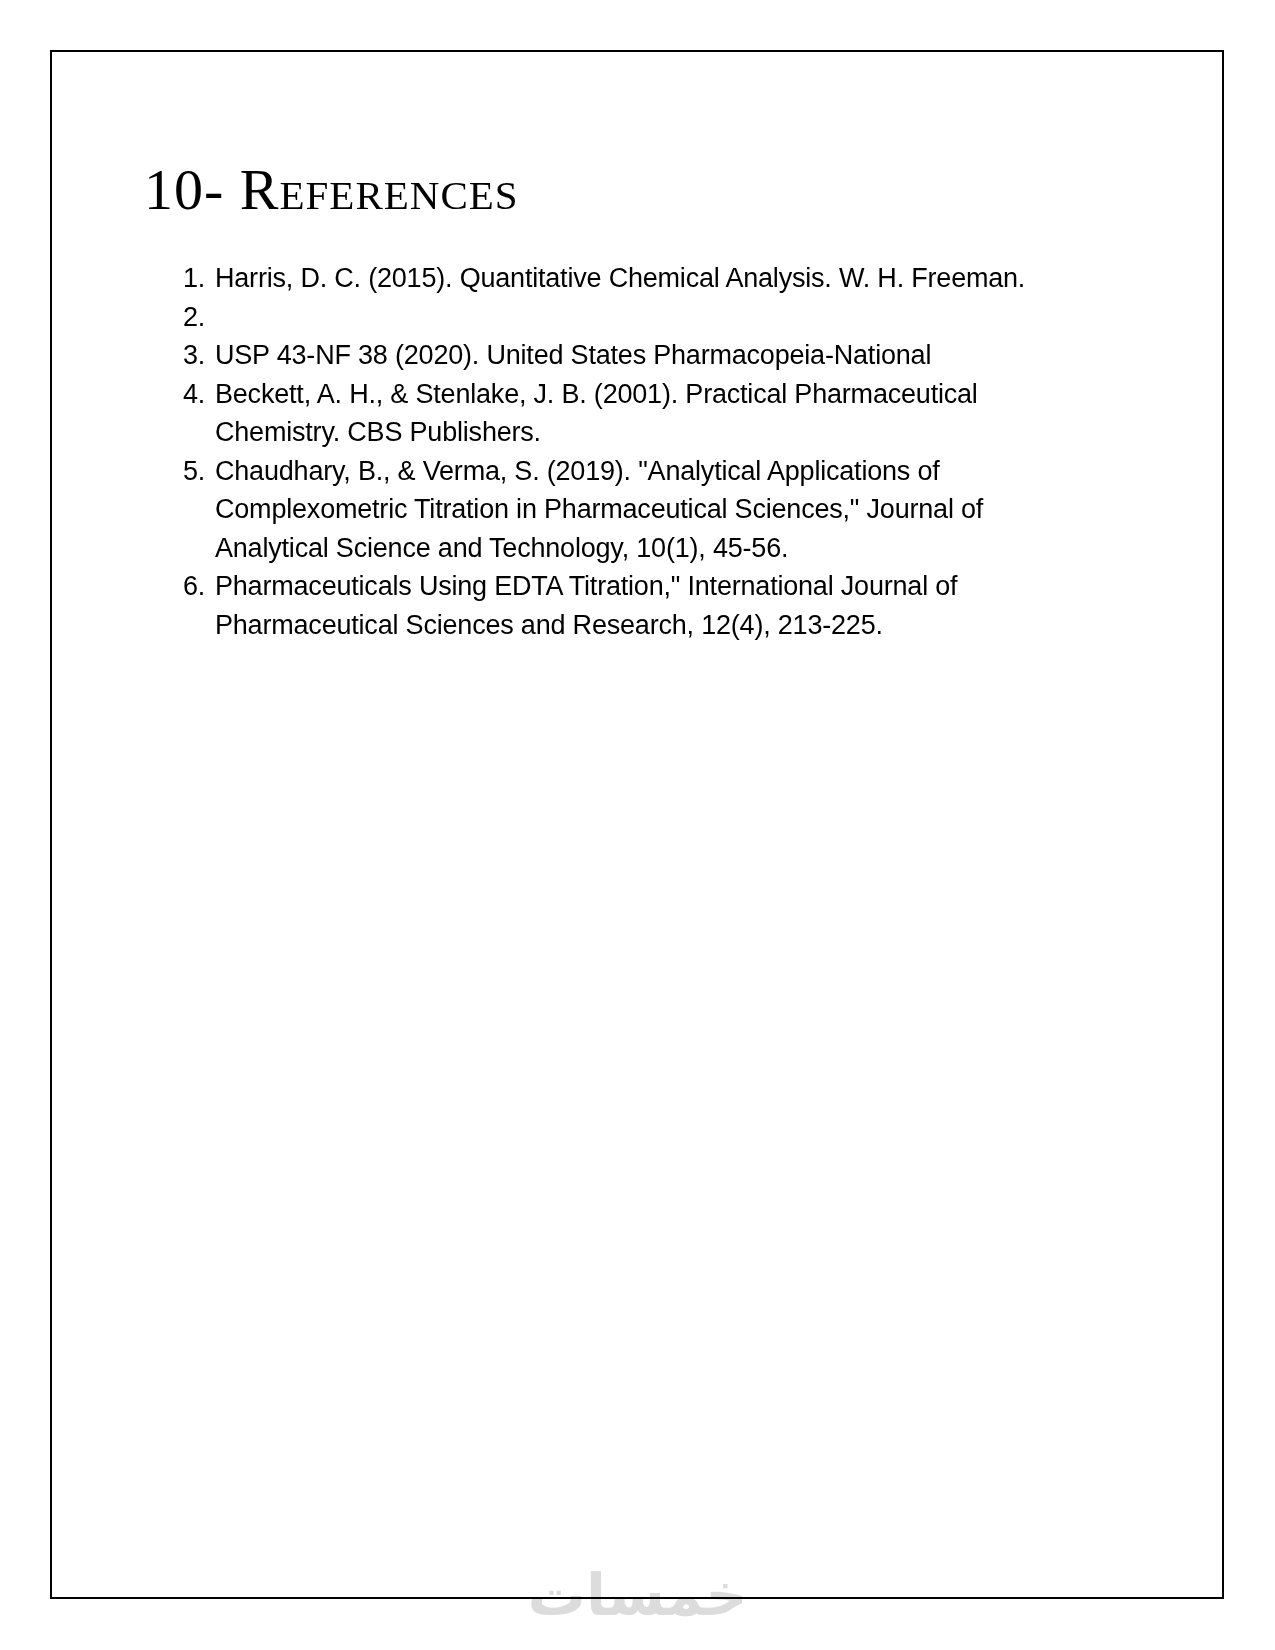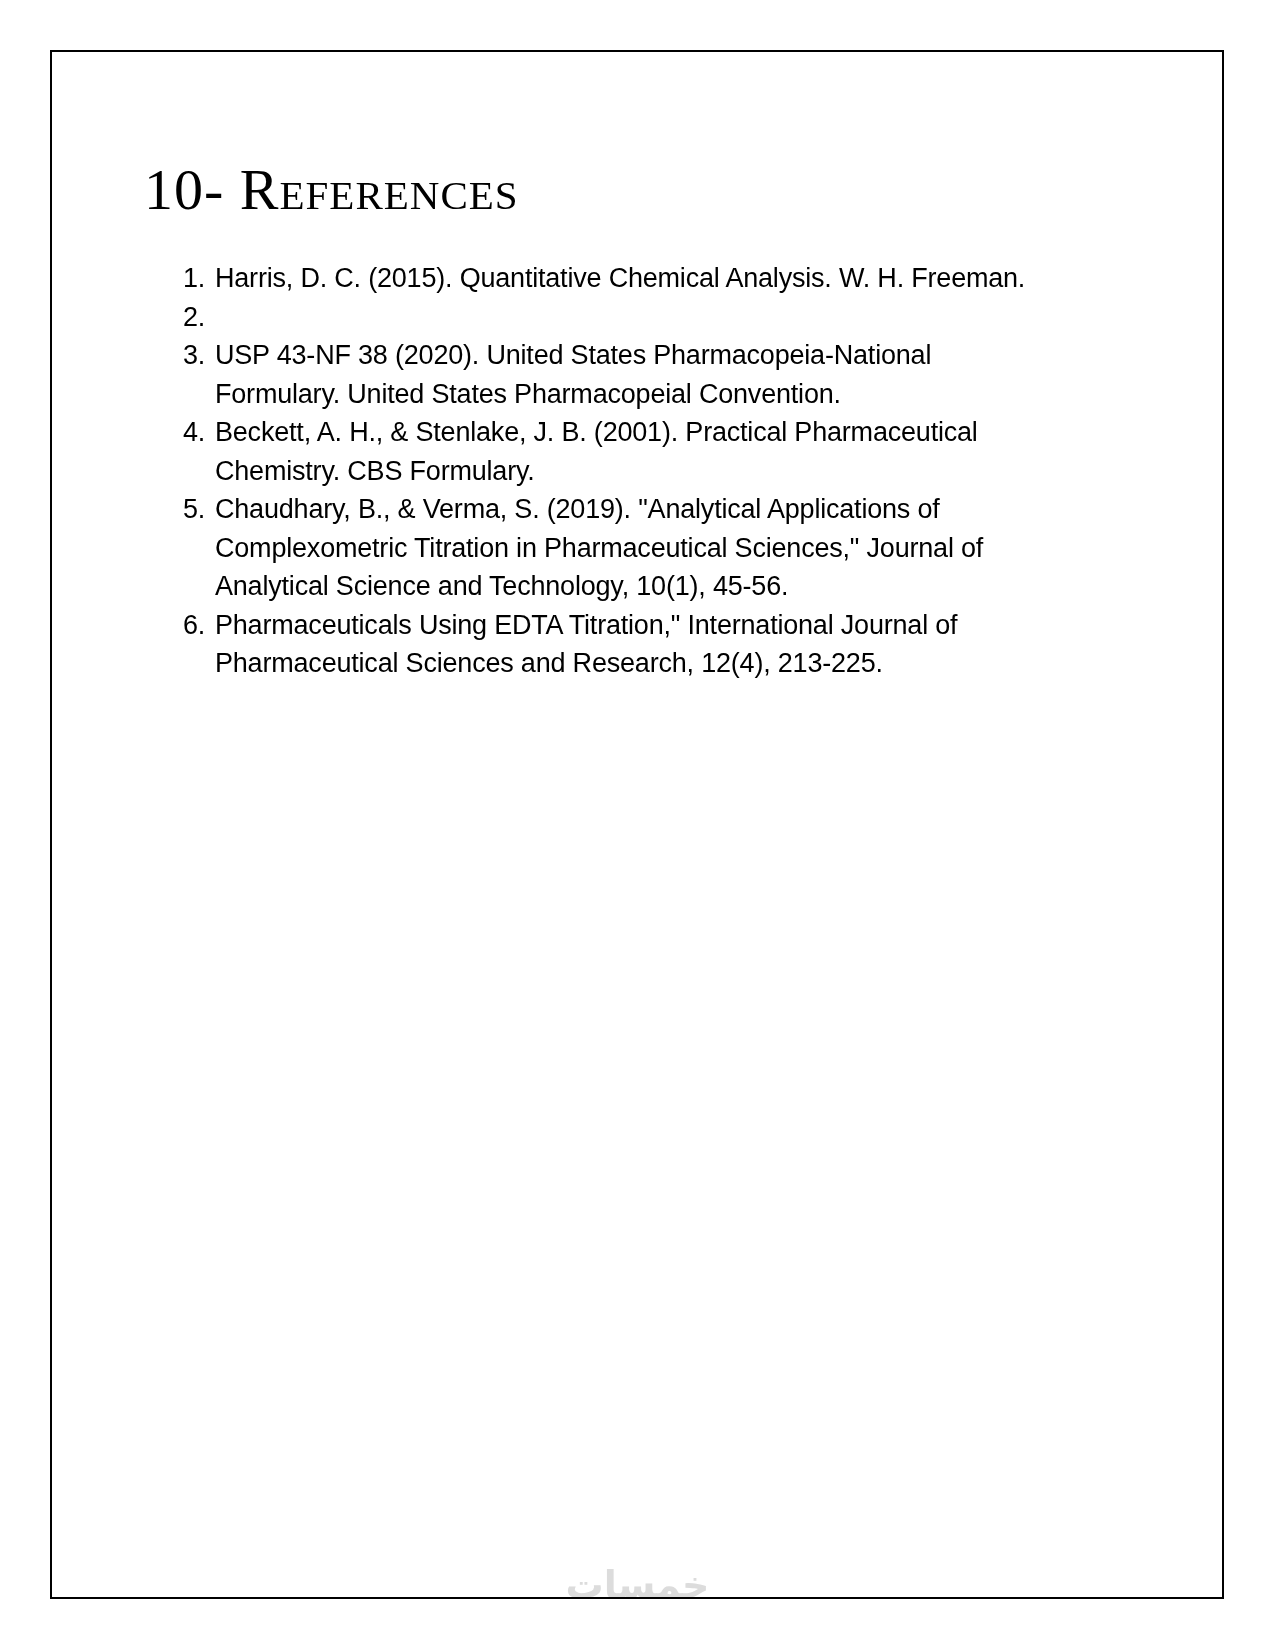--- a/index.html
+++ b/index.html
@@ -12,21 +12,21 @@
   }
 
   .watermark {
     position: absolute;
     left: 50%;
     top: 1566px;
     transform: translateX(-50%);
     z-index: 0;
     font-family: "DejaVu Sans", sans-serif;
     font-weight: 700;
-    font-size: 38px;
+    font-size: 58px;
     line-height: 1;
     color: #dcdcdc;
     user-select: none;
   }
 
   .page-frame {
     position: absolute;
     left: 50px; top: 50px;
     width: 1174px; height: 1549px;
     border: 2px solid #000000;
@@ -89,28 +89,27 @@
           <div class="ref-line"><span>Harris, D. C. (2015). </span><span class="it">Quantitative Chemical Analysis</span><span>. W. H. Freeman.</span></div>
         </div>
       </li>
       <li class="ref">
         <span class="ref-num">2.</span>
       </li>
       <li class="ref">
         <span class="ref-num">3.</span>
         <div class="ref-lines">
           <div class="ref-line"><span>USP 43-NF 38 (2020). </span><span class="it">United States Pharmacopeia-National</span></div>
-          <div class="ref-line"><span class="it">Formulary</span><span>. United States Pharmacopeial Convention.</span></div>
         </div>
       </li>
       <li class="ref">
         <span class="ref-num">4.</span>
         <div class="ref-lines">
           <div class="ref-line"><span>Beckett, A. H., &amp; Stenlake, J. B. (2001). </span><span class="it">Practical Pharmaceutical</span></div>
-          <div class="ref-line"><span class="it">Chemistry</span><span>. CBS Formulary.</span></div>
+          <div class="ref-line"><span class="it">Chemistry</span><span>. CBS Publishers.</span></div>
         </div>
       </li>
       <li class="ref">
         <span class="ref-num">5.</span>
         <div class="ref-lines">
           <div class="ref-line"><span>Chaudhary, B., &amp; Verma, S. (2019). "Analytical Applications of</span></div>
           <div class="ref-line"><span>Complexometric Titration in Pharmaceutical Sciences," </span><span class="it">Journal of</span></div>
           <div class="ref-line"><span class="it">Analytical Science and Technology</span><span>, 10(1), 45-56.</span></div>
         </div>
       </li>

